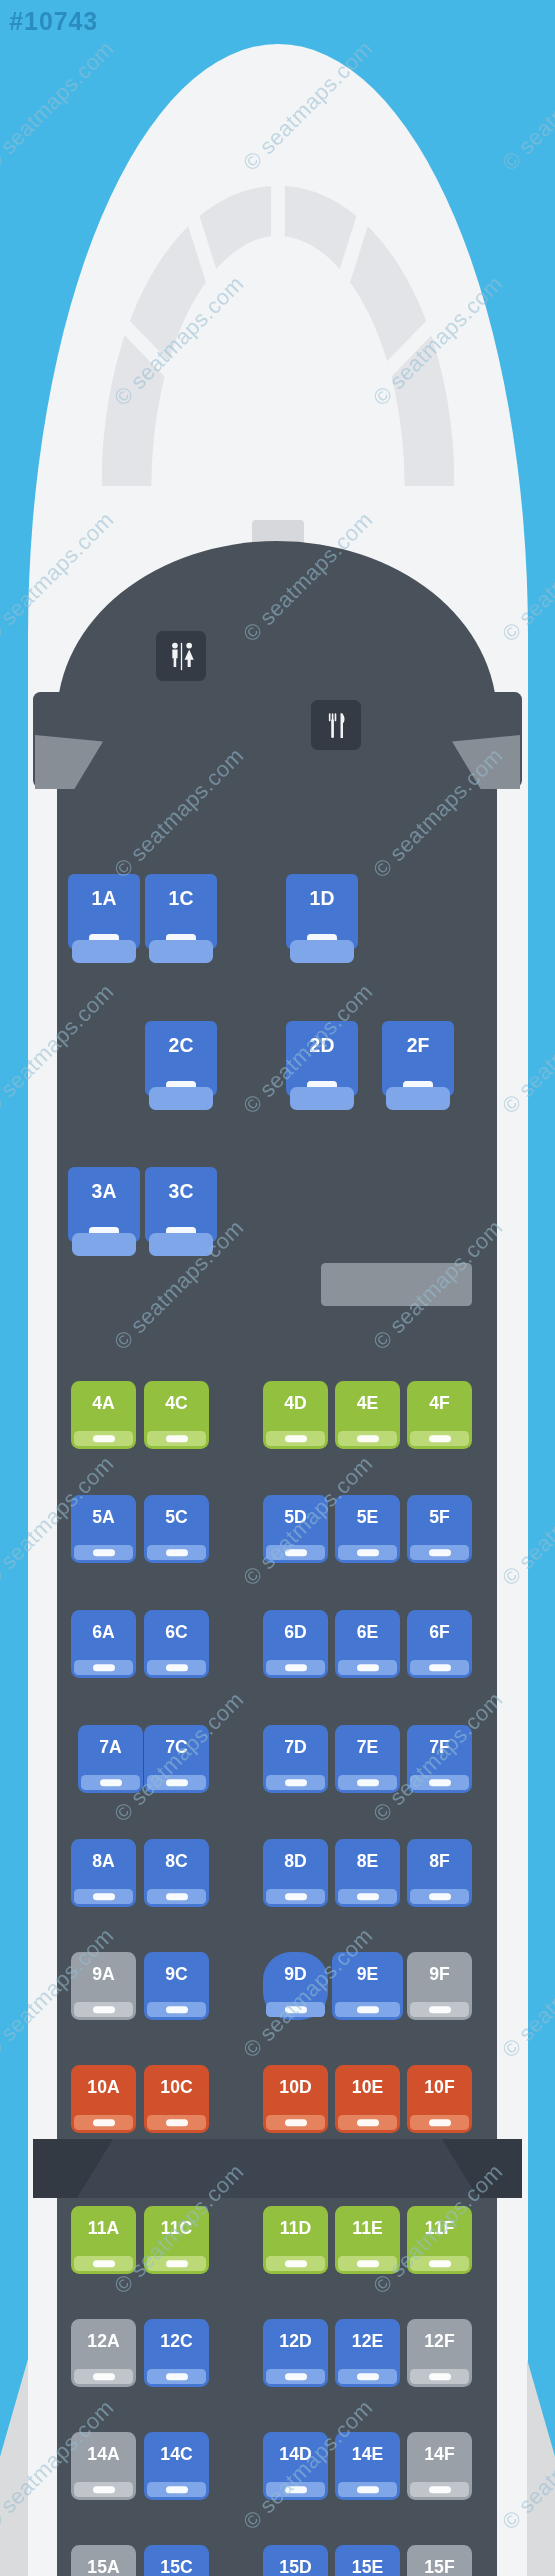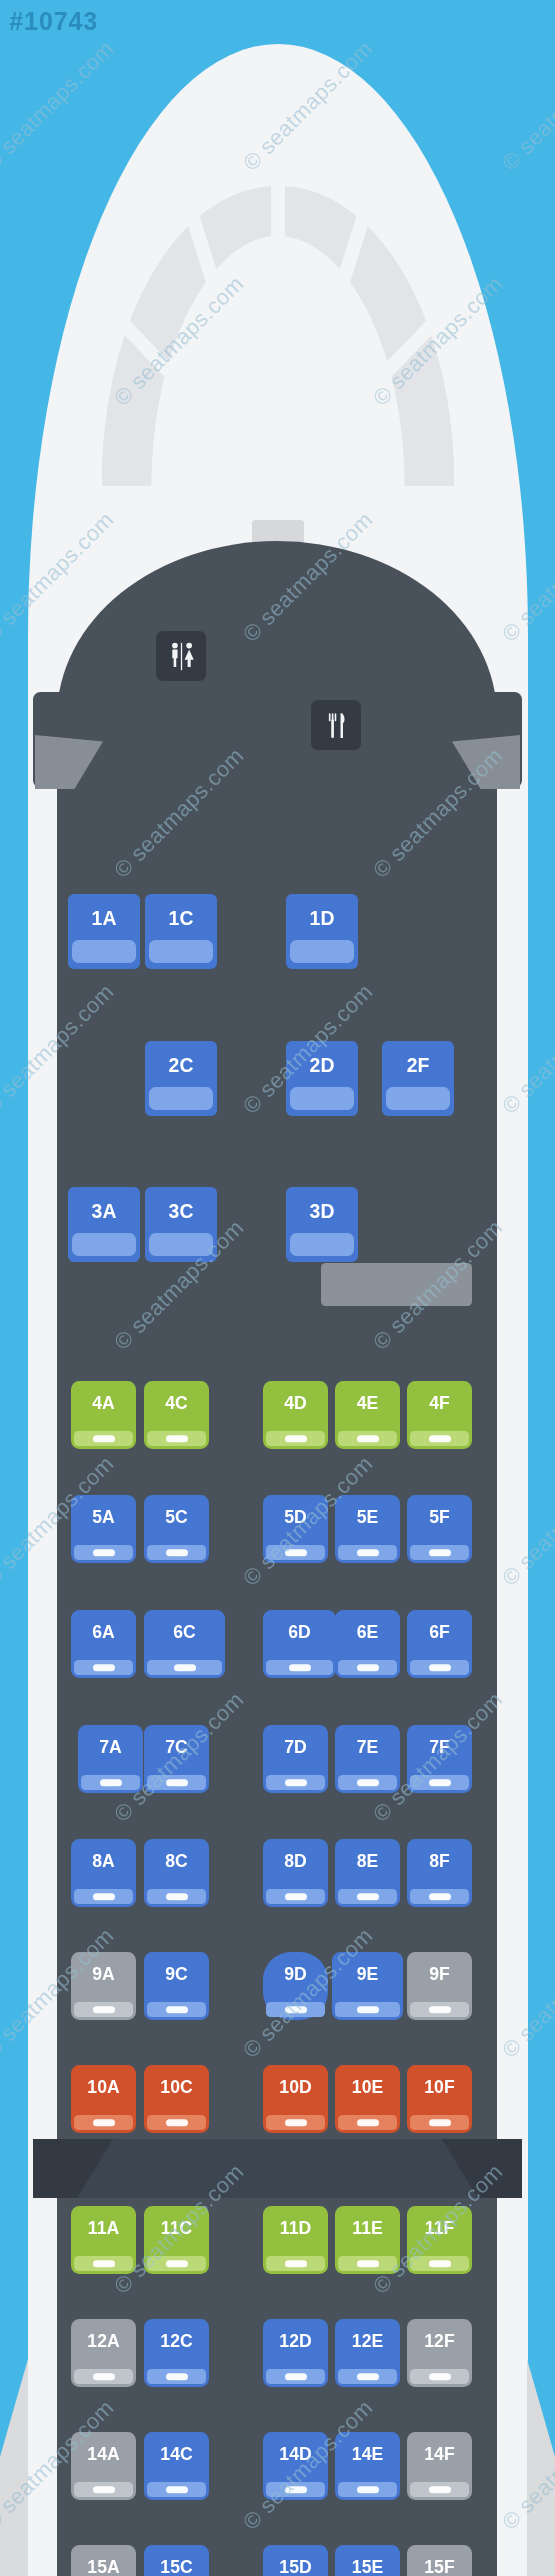--- a/index.html
+++ b/index.html
@@ -47,21 +47,21 @@
   .c-gray {--main:var(--seat-gray,#99a0a8); --light:var(--seat-gray-light,#c0c5cb);}
 
   .seat .label{position:absolute;left:0;right:0;text-align:center;color:#fff;font-weight:700;}
   .pill{position:absolute;left:50%;top:50%;transform:translate(-50%,-50%);width:22px;height:7.4px;background:#fff;border-radius:3.7px;opacity:.95;}
 
   .seat.economy{width:65px;height:68px;background:var(--main);border-radius:8.3px;}
   .seat.economy .label{top:12px;font-size:17.6px;}
   .seat.economy .cushion{position:absolute;left:2.8px;right:2.8px;bottom:2.8px;height:15px;background:var(--light);border-radius:4.6px;}
 
   .seat.business{width:72px;height:89px;}
-  .seat.business .back{position:absolute;left:0;top:0;width:72px;height:75px;background:var(--main);border-radius:6px;margin-top:20px;}
+  .seat.business .back{position:absolute;left:0;top:0;width:72px;height:75px;background:var(--main);border-radius:6px;}
   .seat.business .back .label{top:13px;font-size:19.4px;}
   .seat.business .back .pill{top:auto;bottom:6.5px;transform:translateX(-50%);width:30px;height:8.3px;}
   .seat.business .ottoman{position:absolute;left:3.7px;right:3.7px;bottom:0;height:23px;background:var(--light);border-radius:6.5px;}
 
   .wm-layer{position:absolute;inset:0;pointer-events:none;}
   .wm{
     position:absolute;font-size:22px;color:var(--watermark,rgba(150,190,210,.55));
     transform:rotate(-45deg);white-space:nowrap;letter-spacing:0.5px;
   }
   .map-id{
@@ -176,27 +176,20 @@
           </div>
           <div class="ottoman"></div>
         </div>
         <div class="seat business c-blue" style="left: 145px; top: 1167px;">
           <div class="back">
             <span class="label">3C</span>
             <span class="pill"></span>
           </div>
           <div class="ottoman"></div>
         </div>
-        <div class="seat business c-blue" style="left: 286px; top: 1167px;">
-          <div class="back">
-            <span class="label">3D</span>
-            <span class="pill"></span>
-          </div>
-          <div class="ottoman"></div>
-        </div>
         <div class="seat economy c-green" style="left: 71px; top: 1381px;">
           <span class="label">4A</span>
           <div class="cushion">
             <span class="pill"></span>
           </div>
         </div>
         <div class="seat economy c-green" style="left: 144px; top: 1381px;">
           <span class="label">4C</span>
           <div class="cushion">
             <span class="pill"></span>
@@ -249,27 +242,27 @@
           <div class="cushion">
             <span class="pill"></span>
           </div>
         </div>
         <div class="seat economy c-blue" style="left: 71px; top: 1610px;">
           <span class="label">6A</span>
           <div class="cushion">
             <span class="pill"></span>
           </div>
         </div>
-        <div class="seat economy c-blue" style="left: 144px; top: 1610px; padding-left: 16px;">
+        <div class="seat economy c-blue" style="left: 144px; top: 1610px;">
           <span class="label">6C</span>
           <div class="cushion">
             <span class="pill"></span>
           </div>
         </div>
-        <div class="seat economy c-blue" style="left: 263px; top: 1610px; padding-left: 8px;">
+        <div class="seat economy c-blue" style="left: 263px; top: 1610px;">
           <span class="label">6D</span>
           <div class="cushion">
             <span class="pill"></span>
           </div>
         </div>
         <div class="seat economy c-blue" style="left: 335px; top: 1610px;">
           <span class="label">6E</span>
           <div class="cushion">
             <span class="pill"></span>
           </div>

